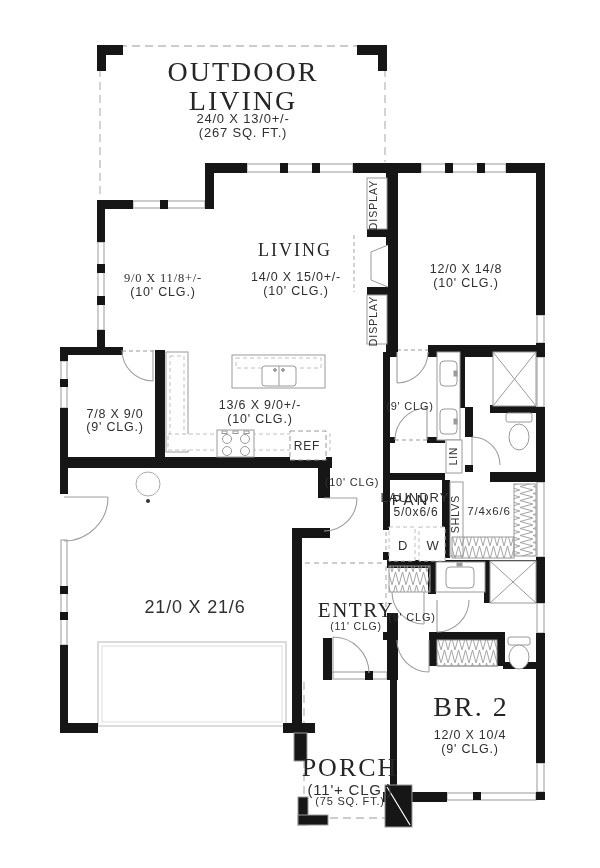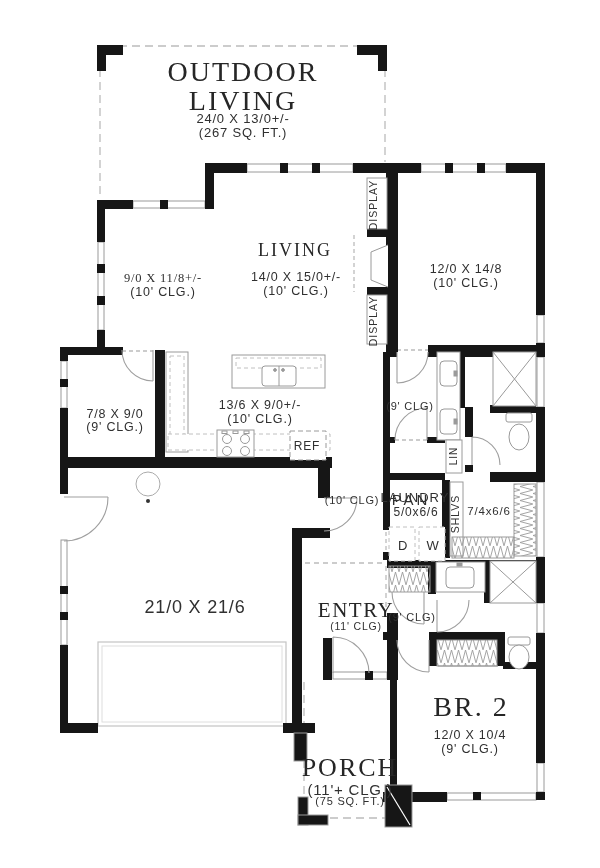--- a/index.html
+++ b/index.html
@@ -271,21 +271,21 @@
 
 <div class="lb d" style="left:260px;top:406px;font-size:12.5px;">13/6 X 9/0+/-</div>
 <div class="lb d" style="left:260px;top:420px;font-size:12.5px;">(10' CLG.)</div>
 
 <div class="lb d" style="left:195px;top:607px;font-size:18px;">21/0 X 21/6</div>
 
 <div class="lb t" style="left:356px;top:610px;font-size:21px;letter-spacing:1.5px;">ENTRY</div>
 <div class="lb d" style="left:356px;top:627px;font-size:10.5px;">(11' CLG)</div>
 
 <div class="lb d" style="left:410px;top:407px;font-size:11px;">(9' CLG)</div>
-<div class="lb d" style="left:352px;top:501px;font-size:11px;">(10' CLG)</div>
+<div class="lb d" style="left:352px;top:483px;font-size:11px;">(10' CLG)</div>
 <div class="lb d" style="left:412px;top:618px;font-size:11px;">(9' CLG)</div>
 
 <div class="lb d" style="left:411px;top:456px;font-size:15px;letter-spacing:3px;margin-top:44px;">PAN</div>
 
 <div class="lb d" style="left:415px;top:498px;font-size:13px;letter-spacing:1px;">LAUNDRY</div>
 <div class="lb d" style="left:416px;top:512px;font-size:12px;">5/0x6/6</div>
 <div class="lb d" style="left:403px;top:546px;font-size:13px;">D</div>
 <div class="lb d" style="left:433px;top:546px;font-size:13px;">W</div>
 
 <div class="lb d" style="left:489px;top:511px;font-size:11.5px;">7/4x6/6</div>

